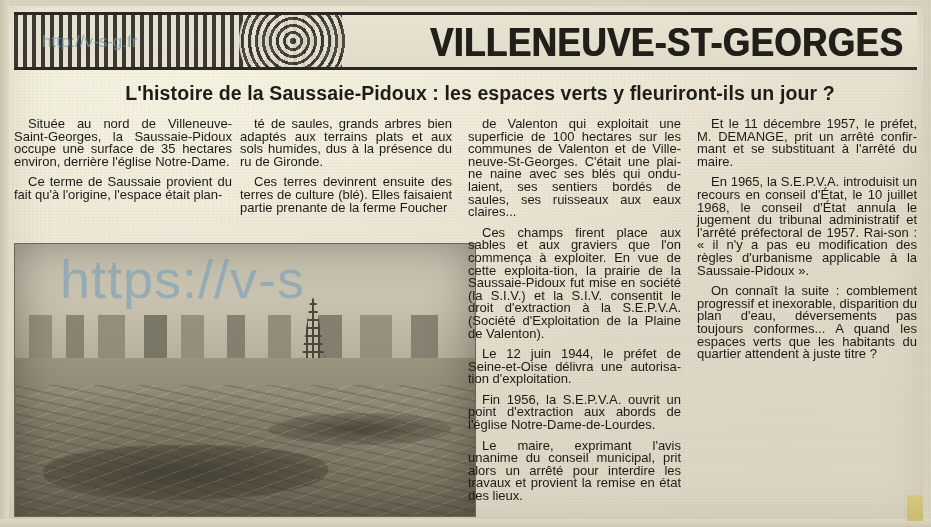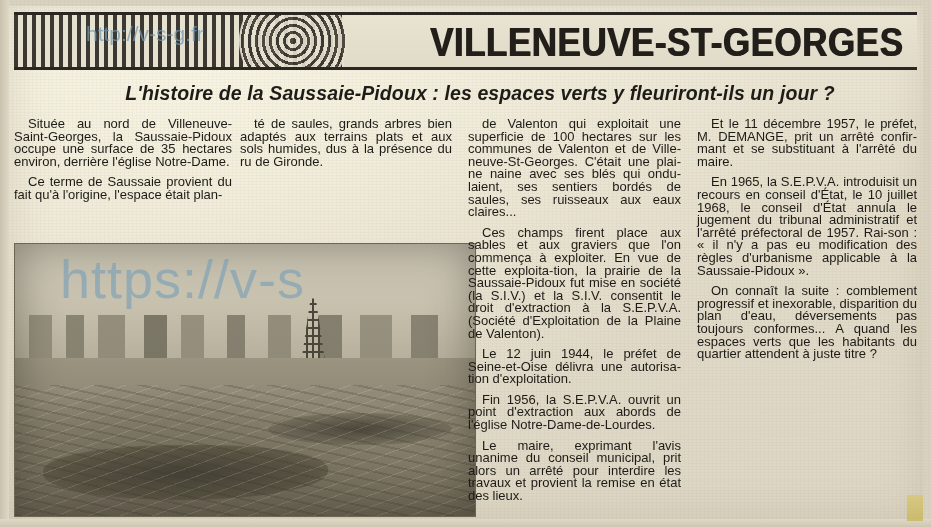--- a/index.html
+++ b/index.html
@@ -78,21 +78,20 @@
   
   .headline {
     position: absolute;
     left: 100px; top: 82px;
     width: 760px;
     text-align: center;
     font-weight: bold;
     font-size: 19.5px;
     color: #1e1c17;
     letter-spacing: 0.1px;
-    font-style: italic;
   }
 
   
   .col {
     position: absolute;
     top: 118px;
     font-size: 13px;
     line-height: 12.6px;
     color: #1d1b16;
     text-align: justify;
@@ -168,24 +167,23 @@
   
   .wm {
     position: absolute;
     color: rgba(110,150,175,0.55);
     font-family: "Liberation Sans", sans-serif;
     font-weight: normal;
     pointer-events: none;
     white-space: nowrap;
   }
   .wm-small {
-    left: 42px; top: 22px;
-    font-size: 21px;
+    left: 42px; top: 32px;
+    font-size: 17px;
     color: rgba(115,155,180,0.75);
-    padding-left: 44px;
   }
   .wm-big {
     left: 60px; top: 248px;
     font-size: 54px;
     color: rgba(120,158,182,0.62);
     letter-spacing: 1px;
   }
   .edge-mark {
     position: absolute;
     right: 8px; bottom: 6px;
@@ -231,20 +229,21 @@
     <div class="vig"></div>
   </div>
 
   <div class="col" id="col1">
     <p class="first">Située au nord de Villeneuve-Saint-Georges, la Saussaie-Pidoux occupe une surface de 35 hectares environ, derrière l'église Notre-Dame.</p>
     <p>Ce terme de Saussaie provient du fait qu'à l'origine, l'espace était plan-</p>
   </div>
 
   <div class="col" id="col2">
     <p class="first">té de saules, grands arbres bien adaptés aux terrains plats et aux sols humides, dus à la présence du ru de Gironde.</p>
+    <p>Ces terres devinrent ensuite des terres de culture (blé). Elles faisaient partie prenante de la ferme Foucher</p>
   </div>
 
   <div class="col" id="col3">
     <p class="first">de Valenton qui exploitait une superficie de 100 hectares sur les communes de Valenton et de Ville-neuve-St-Georges. C'était une plai-ne naine avec ses blés qui ondu-laient, ses sentiers bordés de saules, ses ruisseaux aux eaux claires...</p>
     <p>Ces champs firent place aux sables et aux graviers que l'on commença à exploiter. En vue de cette exploita-tion, la prairie de la Saussaie-Pidoux fut mise en société (la S.I.V.) et la S.I.V. consentit le droit d'extraction à la S.E.P.V.A. (Société d'Exploitation de la Plaine de Valenton).</p>
     <p>Le 12 juin 1944, le préfet de Seine-et-Oise délivra une autorisa-tion d'exploitation.</p>
     <p>Fin 1956, la S.E.P.V.A. ouvrit un point d'extraction aux abords de l'église Notre-Dame-de-Lourdes.</p>
     <p>Le maire, exprimant l'avis unanime du conseil municipal, prit alors un arrêté pour interdire les travaux et provient la remise en état des lieux.</p>
   </div>
 

